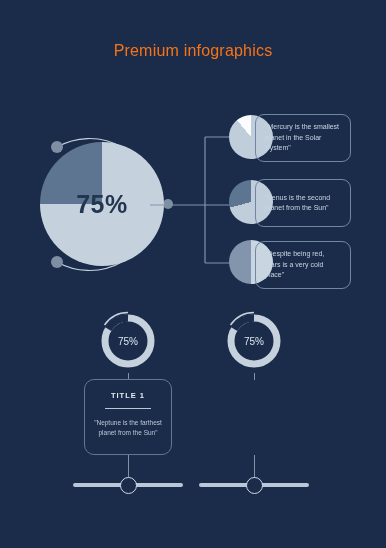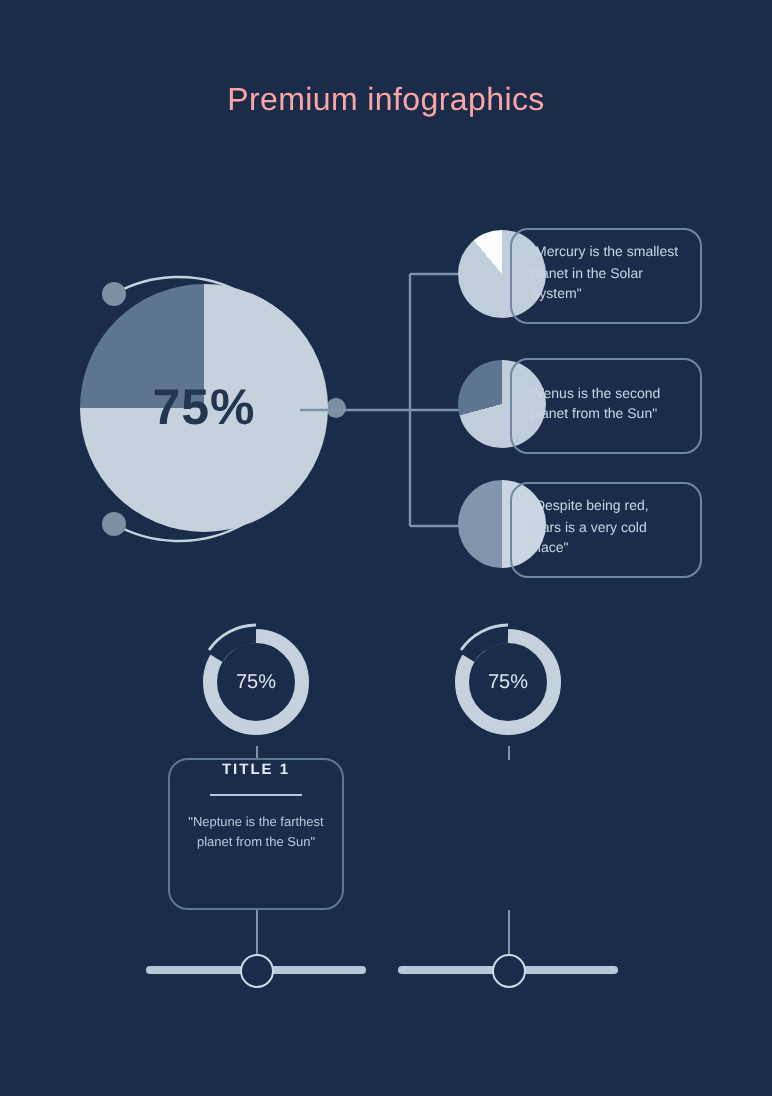--- a/index.html
+++ b/index.html
@@ -8,21 +8,21 @@
     background:#1a2c4a;
     font-family:"Liberation Sans", sans-serif;
     overflow:hidden;
     position:relative;
   }
   .page{position:relative;width:386px;height:548px;}
 
   .title{
     position:absolute;left:0;top:42px;width:386px;
     text-align:center;
-    color:#fca5a5;
+    color:#f97316;
     font-size:16px;
     font-weight:400;
     letter-spacing:.2px;
   }
 
   
   .main-pie-wrap{position:absolute;left:22px;top:122px;width:160px;height:165px;}
   .main-pie{
     position:absolute;left:18px;top:20px;width:124px;height:124px;border-radius:50%;
     background:conic-gradient(#c5d2de 0deg 270deg, #5d7590 270deg 360deg);
@@ -65,20 +65,21 @@
     display:flex;align-items:center;justify-content:center;
     color:#dbe5ef;font-size:10px;font-weight:400;
   }
 
   
   .card{
     position:absolute;width:88px;height:76px;
     border:1px solid #5f7893;border-radius:10px;
     box-sizing:border-box;
     display:flex;flex-direction:column;align-items:center;
+    padding-top:11px;
   }
   .c1{left:84px;top:379px;}
   .c2{left:210px;top:379px;}
   .card-title{color:#e6edf5;font-size:7.5px;font-weight:700;letter-spacing:1px;}
   .card-rule{width:46px;height:1px;background:#b9c8d8;margin:8px 0 9px 0;}
   .card-text{color:#b9c8d8;font-size:6.5px;line-height:10px;text-align:center;padding:0 7px;}
 
   
   .stem{position:absolute;width:1px;background:#7e93ab;}
   .s-ring1{left:128px;top:373px;height:7px;}

